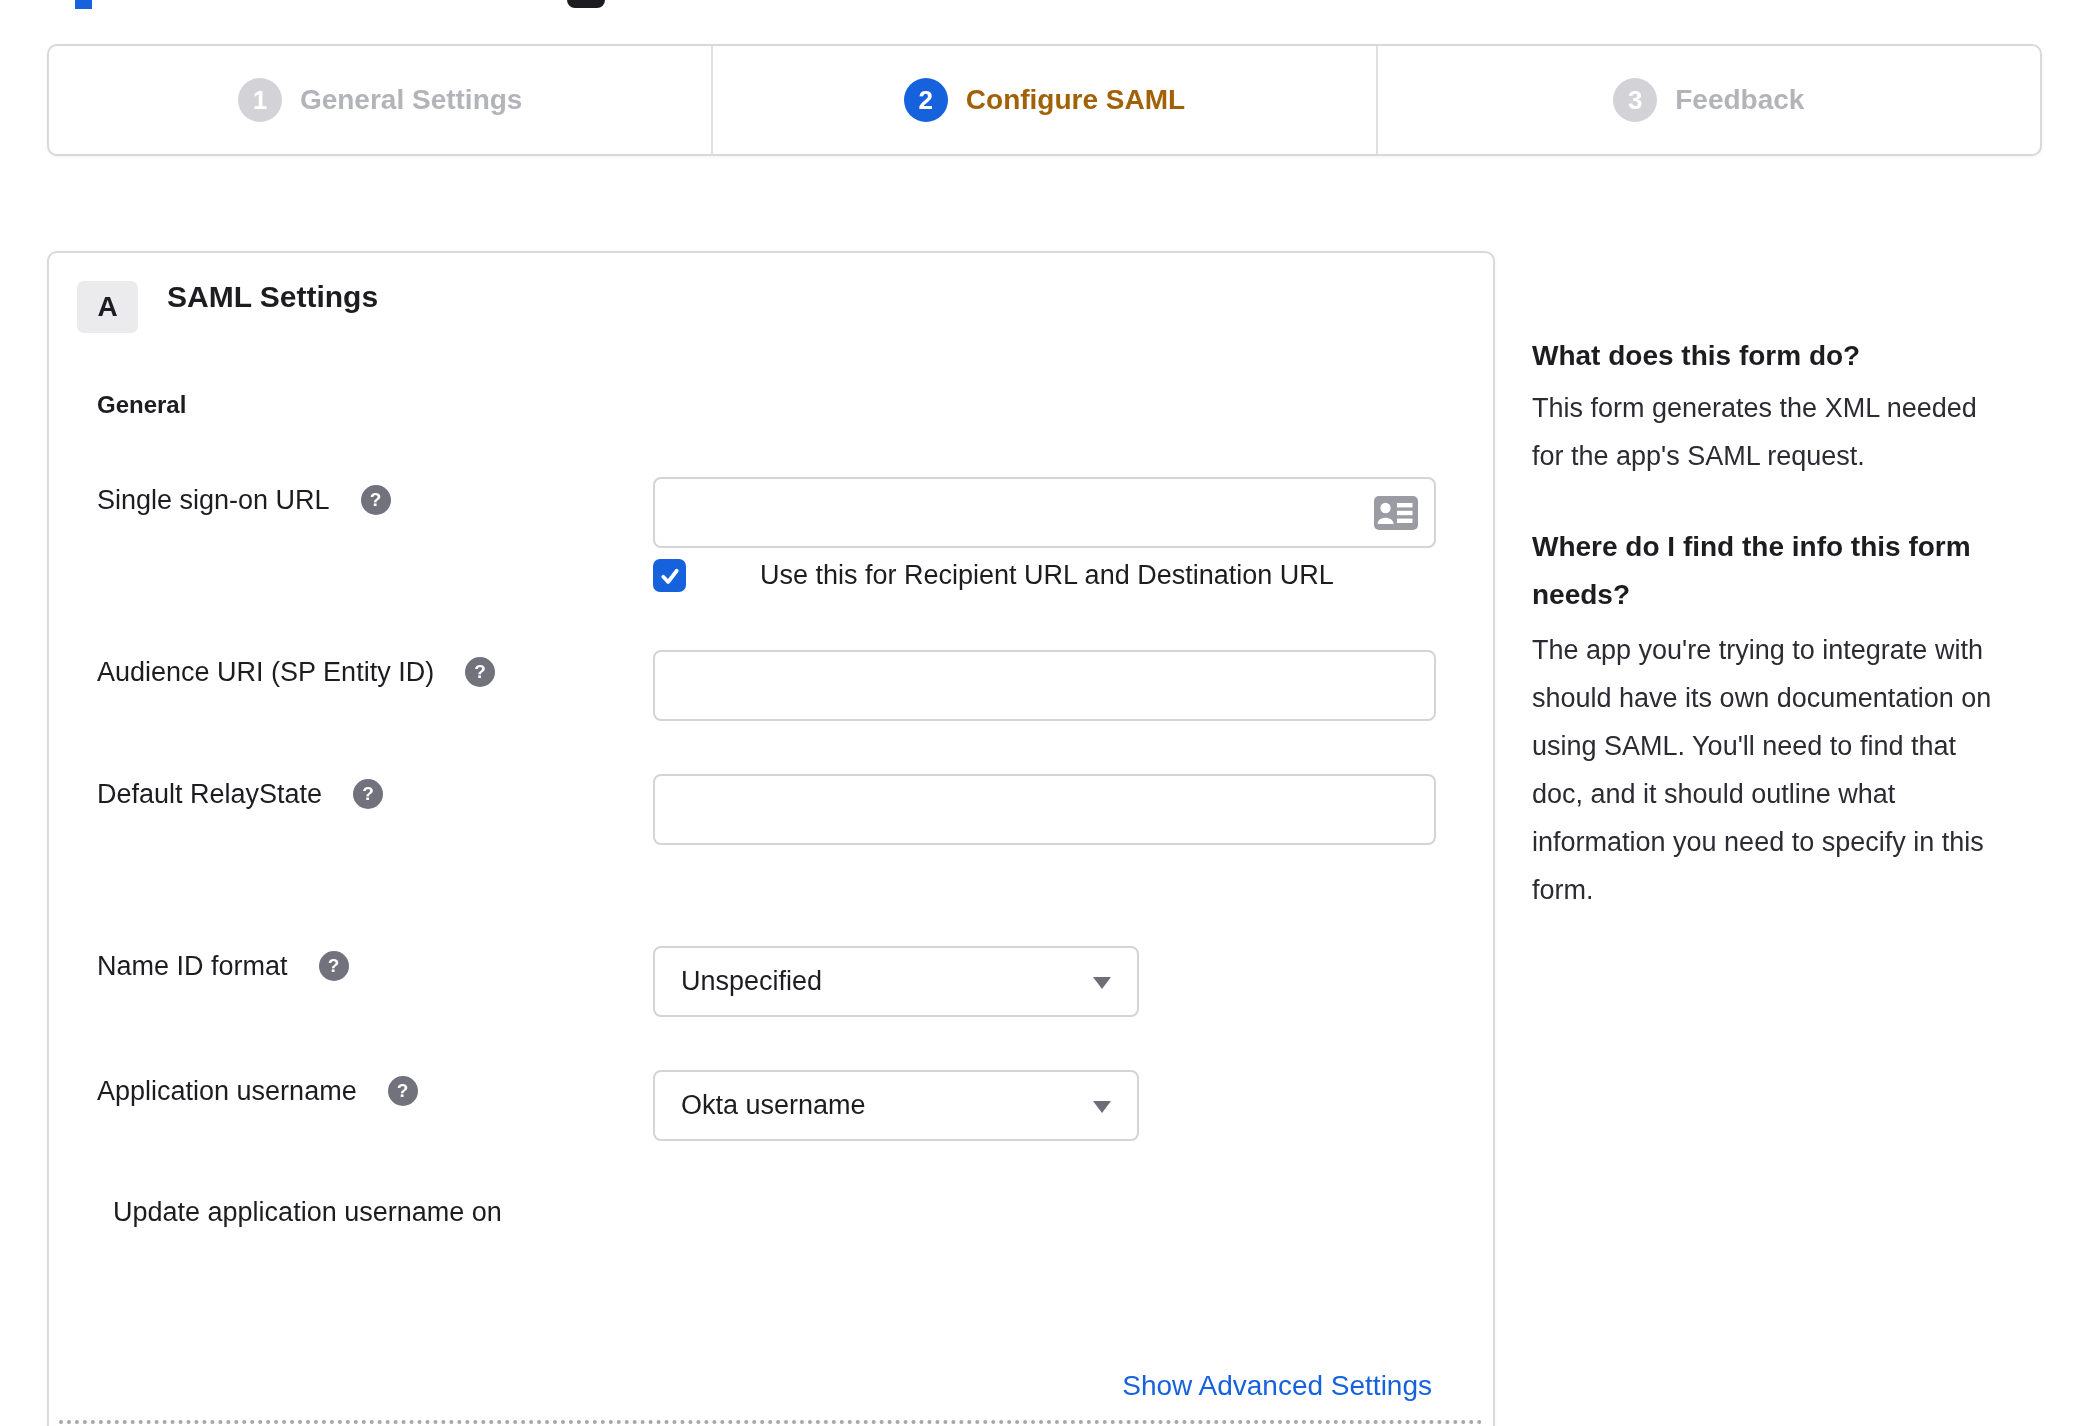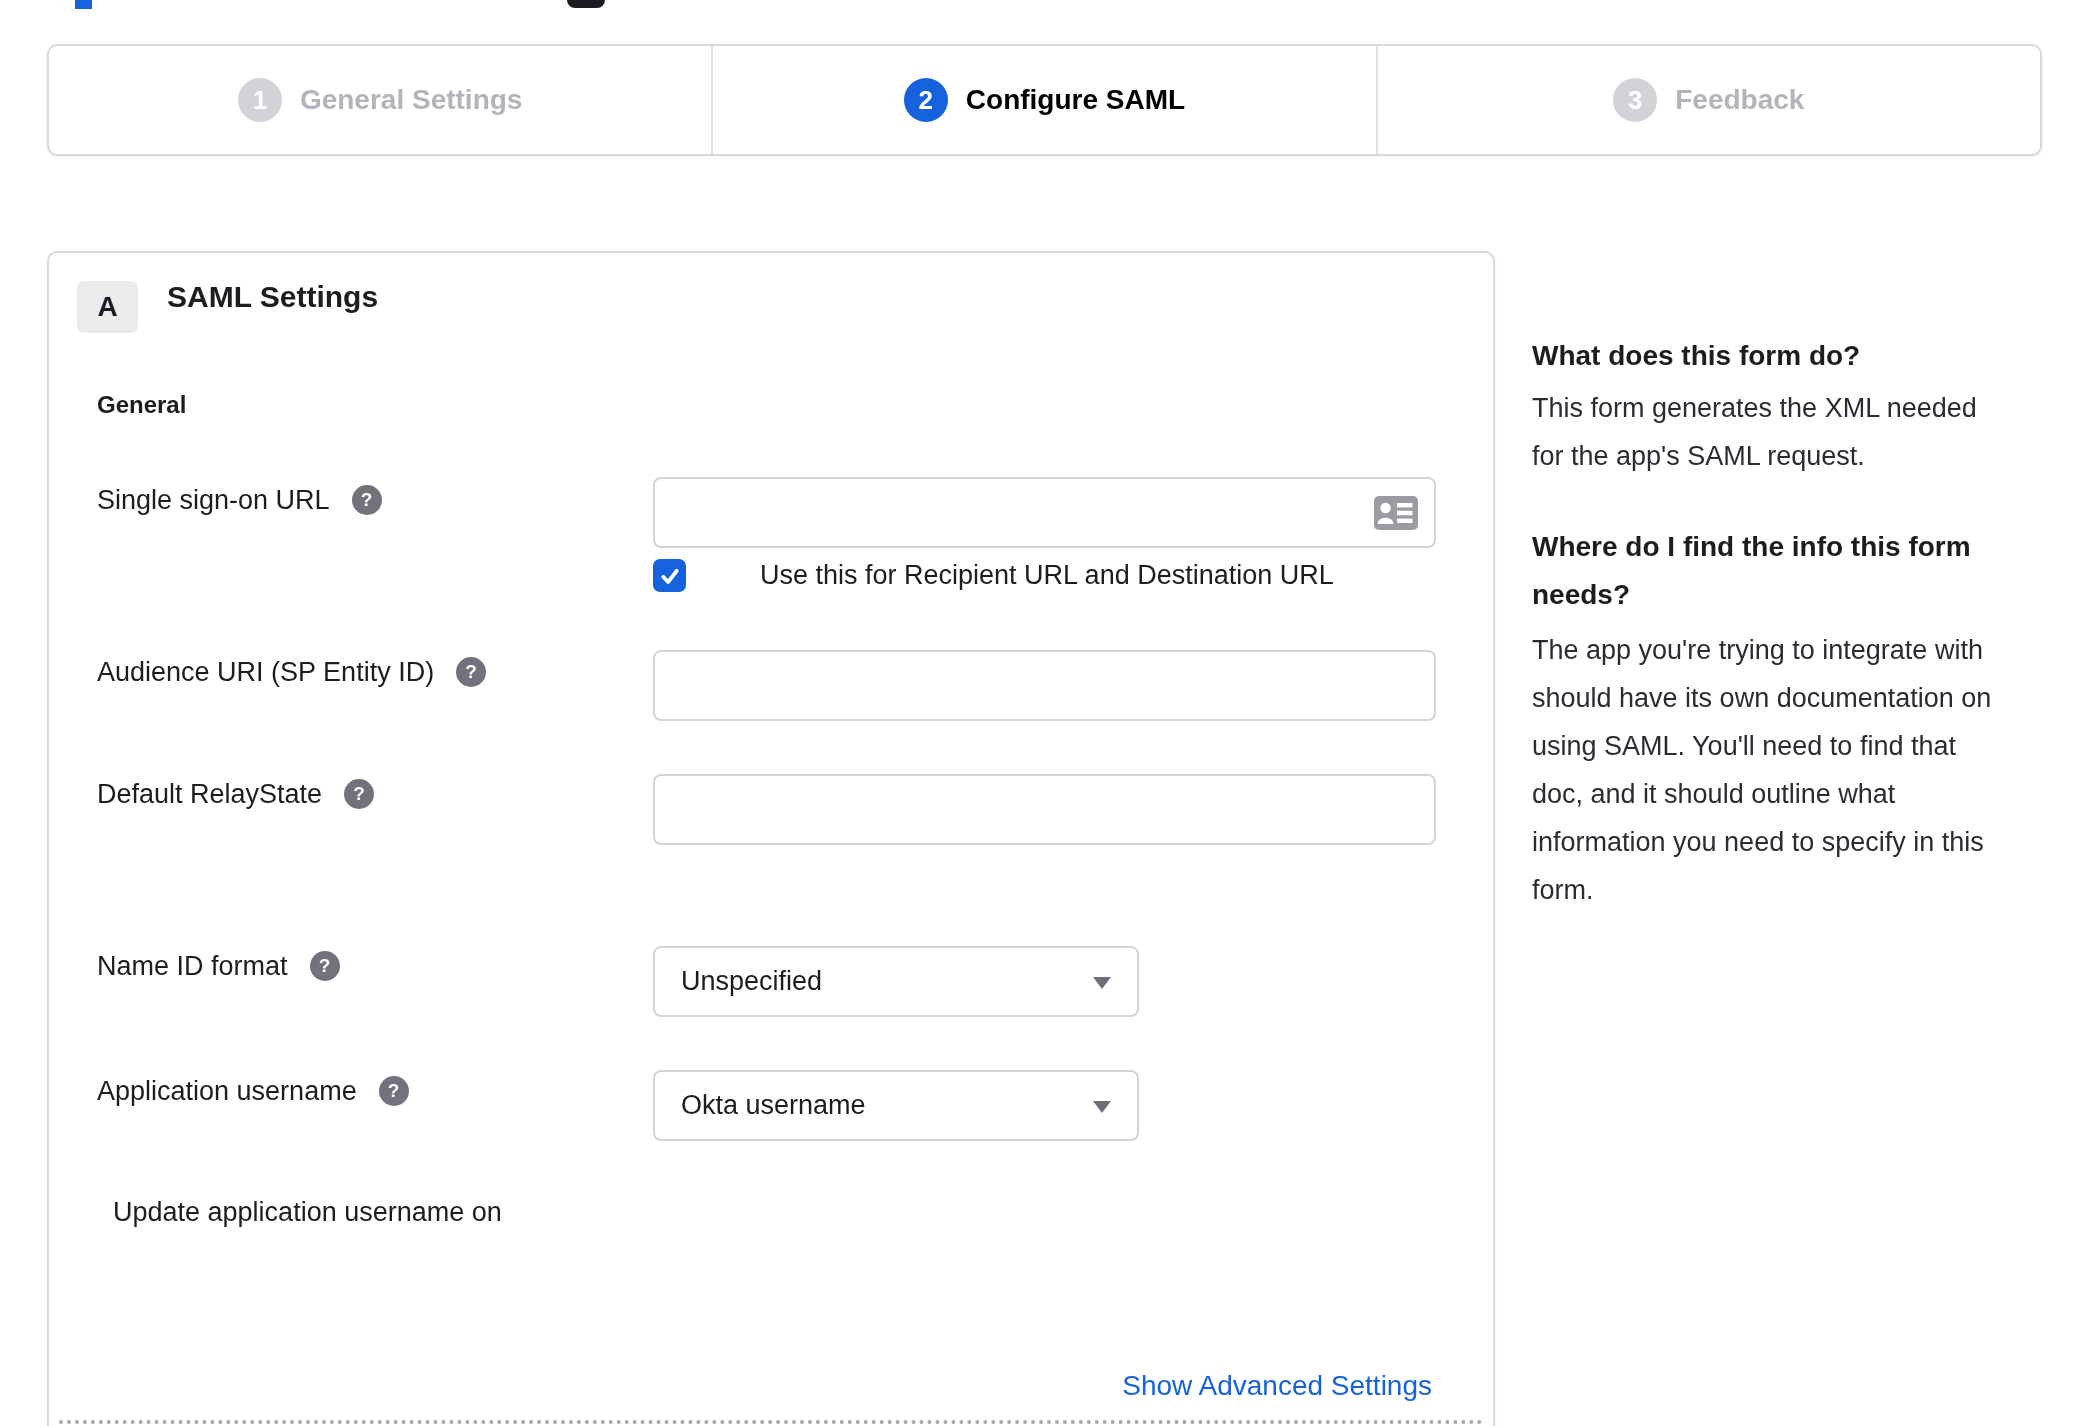--- a/index.html
+++ b/index.html
@@ -13,34 +13,34 @@
 
   
   .stepper { position:absolute; left:47px; top:44px; width:1995px; height:112px; background:#fff;
              border:2px solid #d9d9dd; border-radius:10px; display:flex; box-shadow:0 1px 3px rgba(0,0,0,.06); }
   .step { flex:1 1 0; display:flex; align-items:center; justify-content:center; gap:18px; }
   .step + .step { border-left:2px solid #e0e0e4; }
   .step-circle { width:44px; height:44px; border-radius:50%; display:flex; align-items:center; justify-content:center;
                  font-size:26px; font-weight:700; color:#fff; background:#d2d2d7; flex:0 0 auto; }
   .step.active .step-circle { background:#1662dd; }
   .step-label { font-size:28px; font-weight:700; color:#b3b3ba; }
-  .step.active .step-label { color:#000000; }
+  .step.active .step-label { color:#a16207; }
 
   
   .panel { position:absolute; left:47px; top:251px; width:1448px; height:1175px; background:#fff;
            border:2px solid #d9d9dd; border-bottom:none; border-radius:10px 10px 0 0; box-shadow:0 1px 4px rgba(0,0,0,.05); }
   .dashed-divider { position:absolute; left:10px; right:10px; bottom:2px; height:0; border-top:4px dotted #a6a6ad; }
 
   .section-badge { position:absolute; left:28px; top:28px; width:61px; height:52px; background:#ebebed;
                    border-radius:7px; display:flex; align-items:center; justify-content:center;
                    font-size:28px; font-weight:700; color:#1d1d21; }
   .panel-title { position:absolute; left:118px; top:20px; line-height:48px; font-size:30px; font-weight:700; }
   .group-heading { position:absolute; left:48px; top:128px; line-height:48px; font-size:24px; font-weight:700; }
 
-  .field-label { position:absolute; left:48px; display:flex; align-items:center; gap:22px;
+  .field-label { position:absolute; left:48px; display:flex; align-items:center; gap:31px;
                  height:48px; font-size:27px; color:#1d1d21; white-space:nowrap; }
   .help-icon { width:30px; height:30px; border-radius:50%; background:#72727d; color:#fff;
                display:flex; align-items:center; justify-content:center; font-size:19px; font-weight:700; flex:0 0 auto; }
 
   .text-input { position:absolute; left:604px; width:783px; height:71px; border:2px solid #d4d4d8;
                 border-radius:8px; background:#fff; font-size:27px; padding:0 70px 0 26px;
                 font-family:"Liberation Sans", sans-serif; color:#1d1d21; outline:none; }
   .input-wrap { position:absolute; left:604px; width:783px; height:71px; }
   .input-wrap .text-input { position:absolute; left:0; top:0; width:100%; height:100%; }
   .card-icon { position:absolute; right:18px; top:50%; transform:translateY(-50%); width:44px; height:34px; }

